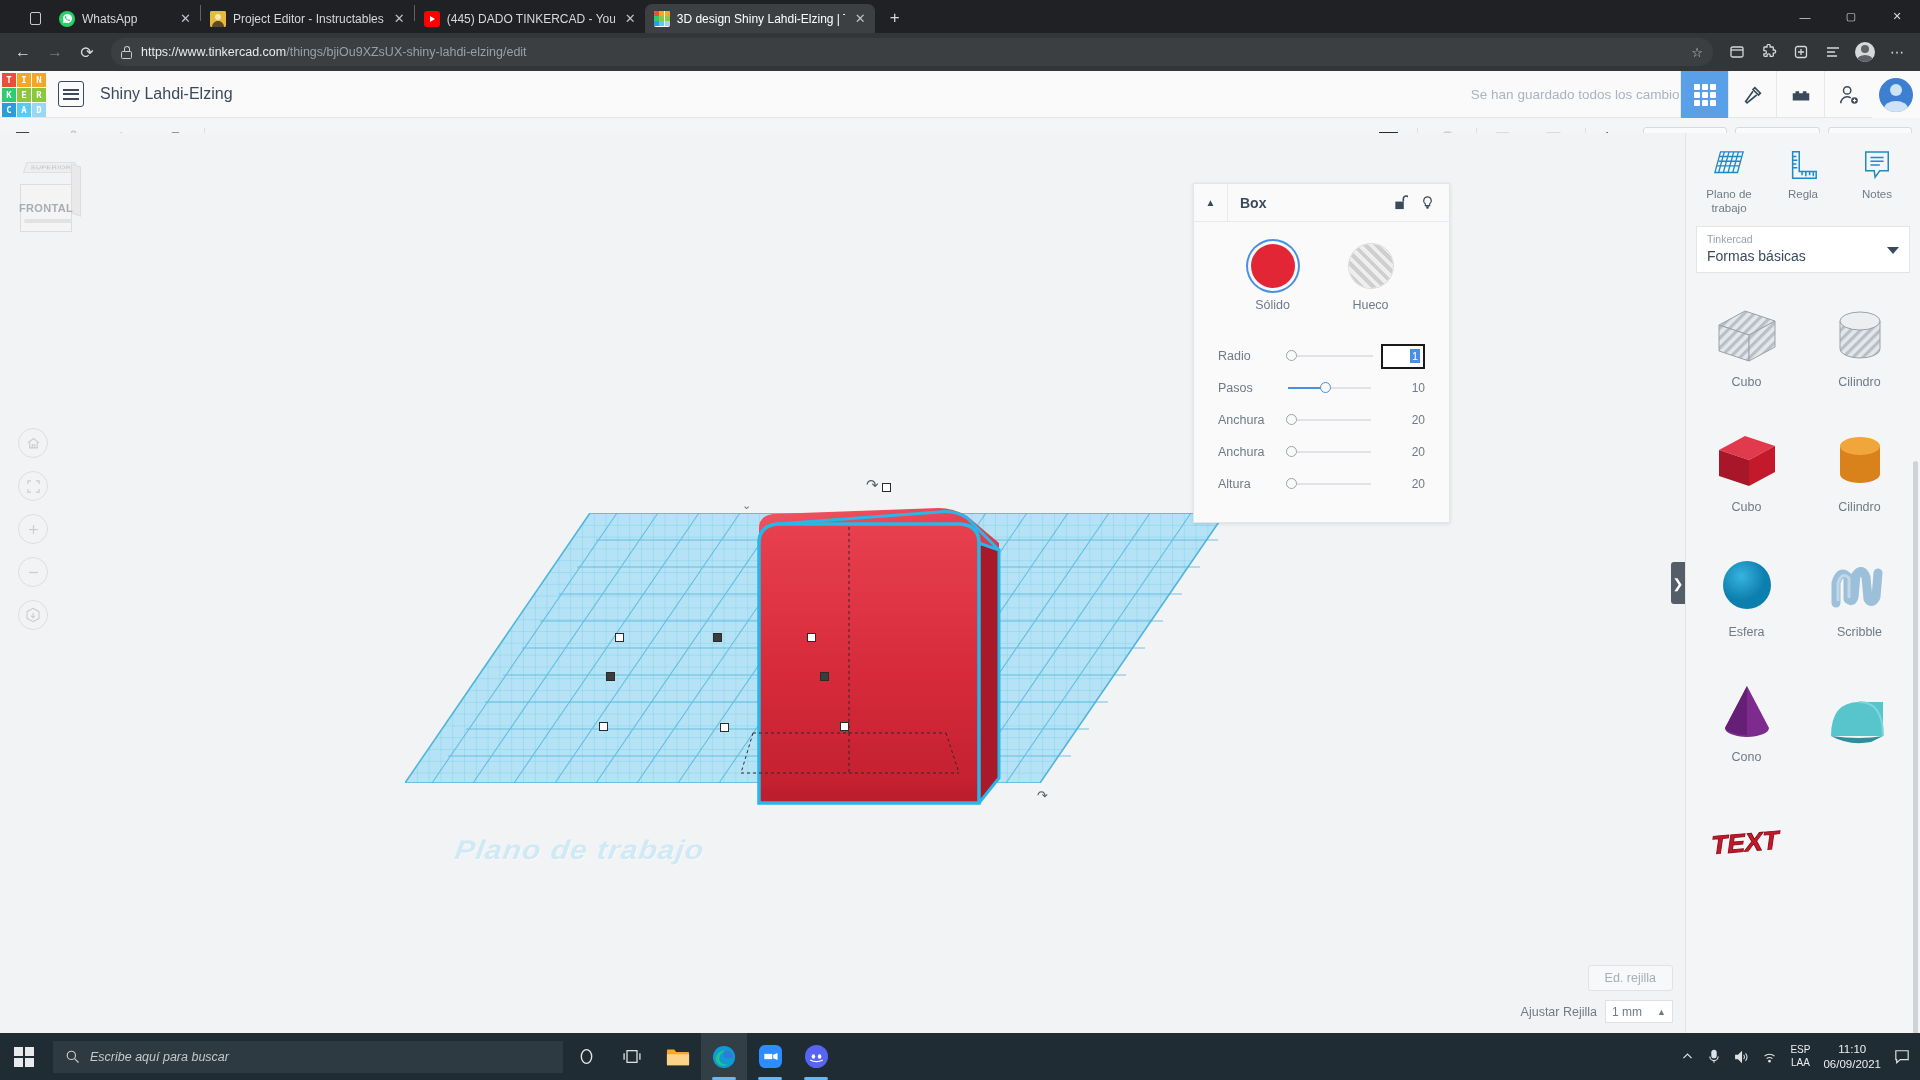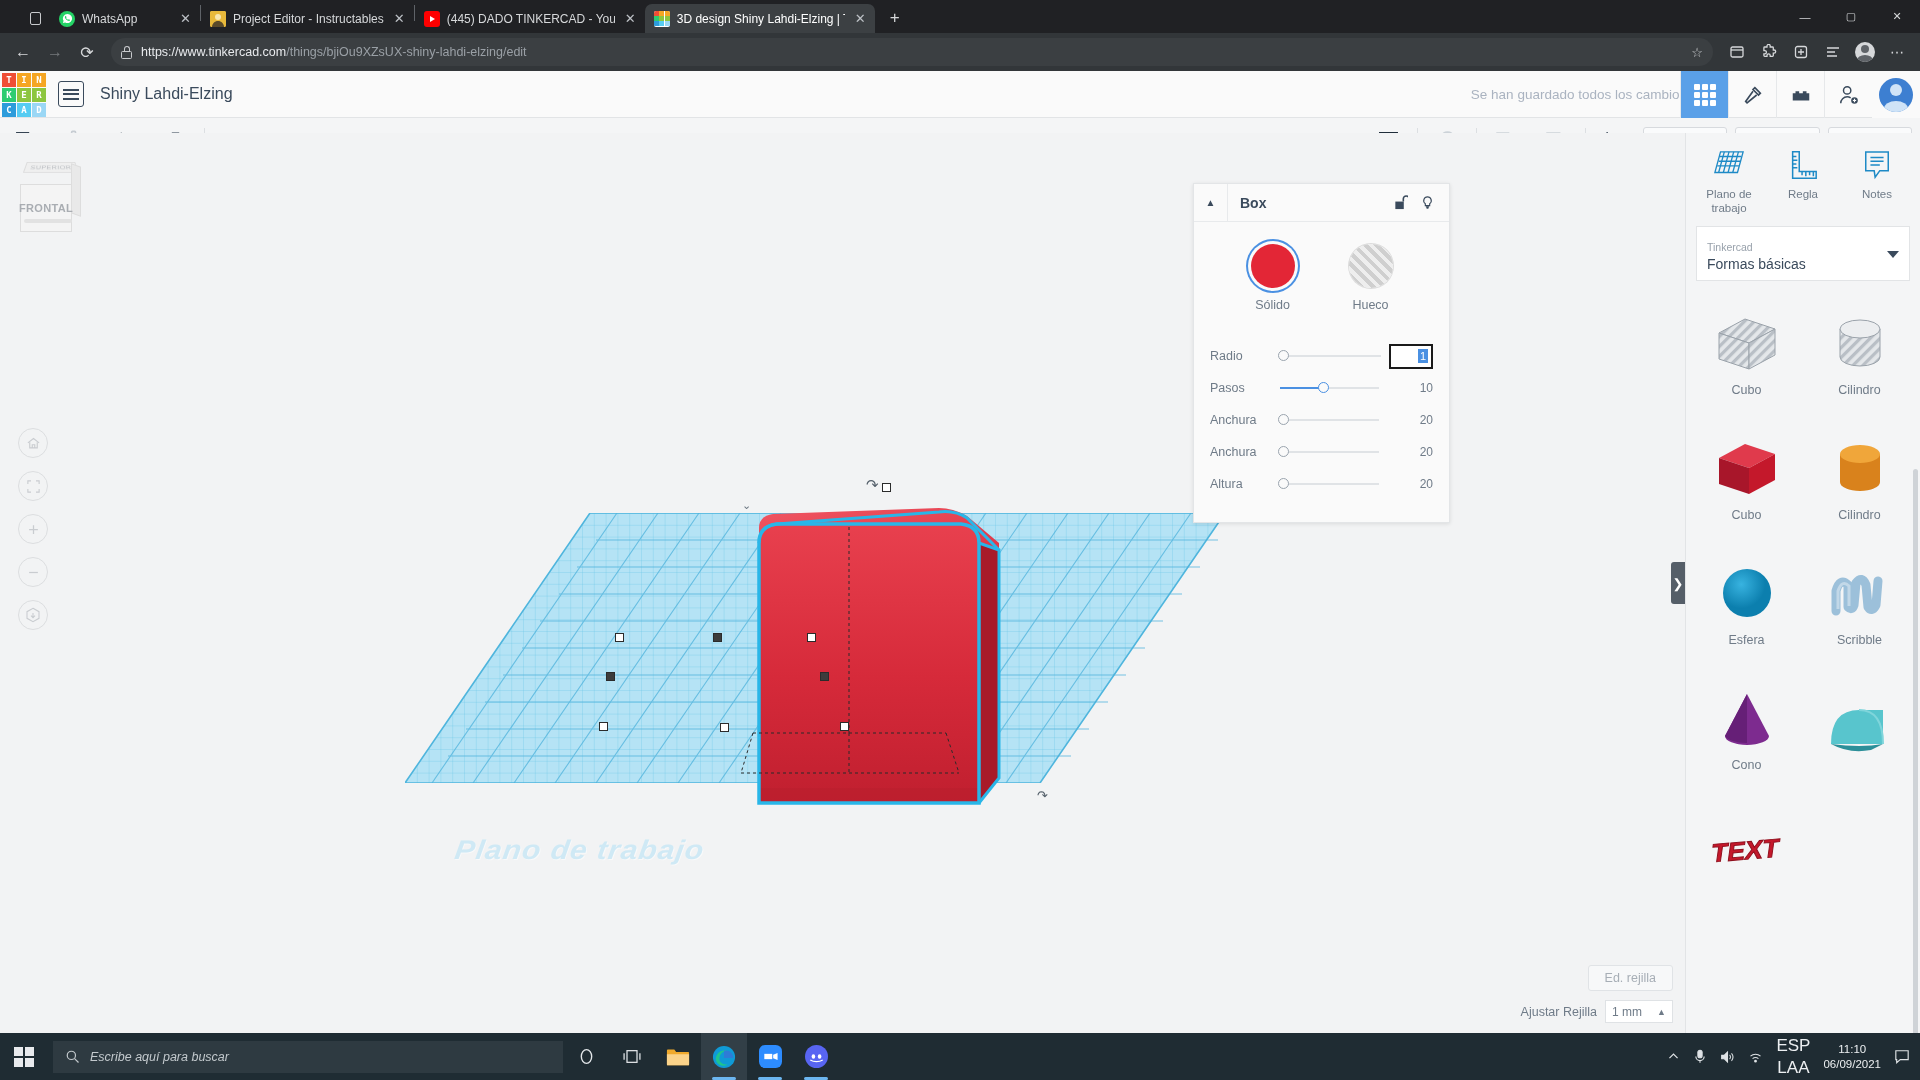--- a/index.html
+++ b/index.html
@@ -315,21 +315,21 @@
   .mode-swatch.solid {
     background: #e32636; box-shadow: 0 0 0 3px #fafafa, 0 0 0 5px #4a90e2;
   }
   .mode-swatch.hollow {
     background: repeating-linear-gradient(45deg, #cfcfcf 0 4px, #eeeeee 4px 8px);
     box-shadow: 0 0 0 1px #dcdcdc;
   }
   .mode-label { font-size: 12.5px; color: #6f7b88; }
   #props-sliders { padding: 14px 0 22px; }
   .slider-row {
-    display: flex; align-items: center; height: 32px; padding: 0 16px;
+    display: flex; align-items: center; height: 32px; padding: 0 24px;
   }
   .sl-label { width: 62px; font-size: 12.5px; color: #6f7b88; }
   .sl-track {
     flex: 1; height: 2px; background: #e0e3e6; position: relative; margin: 0 8px;
   }
   .sl-track .sl-fill {
     position: absolute; left: 0; top: 0; height: 2px; background: #4a90e2;
   }
   .sl-knob {
     position: absolute; top: -5px; width: 11px; height: 11px;
@@ -360,21 +360,21 @@
   .side-tool { text-align: center; width: 68px; }
   .side-tool .st-ico {
     height: 40px; display: flex; align-items: center; justify-content: center;
     color: #1e8ac6;
   }
   .side-tool .st-lbl {
     font-size: 11.5px; color: #6f7b88; line-height: 1.25; margin-top: 2px;
   }
   #shape-category {
     margin: 4px 10px 8px; background: #fff; border: 1px solid #e2e4e6;
-    padding: 14px 10px 8px; position: relative;
+    padding: 6px 10px 8px; position: relative;
   }
   #sc-top { font-size: 10.5px; color: #98a1ab; }
   #sc-name { font-size: 14px; color: #3a4a5c; margin-top: 3px; }
   #sc-caret {
     position: absolute; right: 10px; top: 50%; margin-top: -2px;
     width: 0; height: 0; border-left: 6px solid transparent;
     border-right: 6px solid transparent; border-top: 7px solid #3a4a5c;
   }
   #shape-grid {
     flex: 1; overflow: hidden; padding: 4px 4px 0;
@@ -410,21 +410,21 @@
   }
   .tb-app.active { background: #323f47; }
   .tb-app .underline {
     position: absolute; bottom: 0; left: 11px; width: 24px; height: 3px;
     background: #6cb6f0; border-radius: 2px;
   }
   #tray {
     margin-left: auto; display: flex; align-items: center; gap: 13px;
     padding-right: 10px; color: #dfe3e6; font-size: 13px;
   }
-  #tray-lang { font-size: 17px; line-height: 1.25; text-align: center; color: #eceff1; }
+  #tray-lang { font-size: 10px; line-height: 1.25; text-align: center; color: #eceff1; }
   #tray-clock { font-size: 11.5px; line-height: 1.25; text-align: center; color: #eceff1; }
   .tray-ico { display: flex; align-items: center; }
 </style>
 </head>
 <body>
 
 <div id="browser-tabstrip">
   <div class="tab-list-btn">
     <div class="sq"></div>
   </div>

